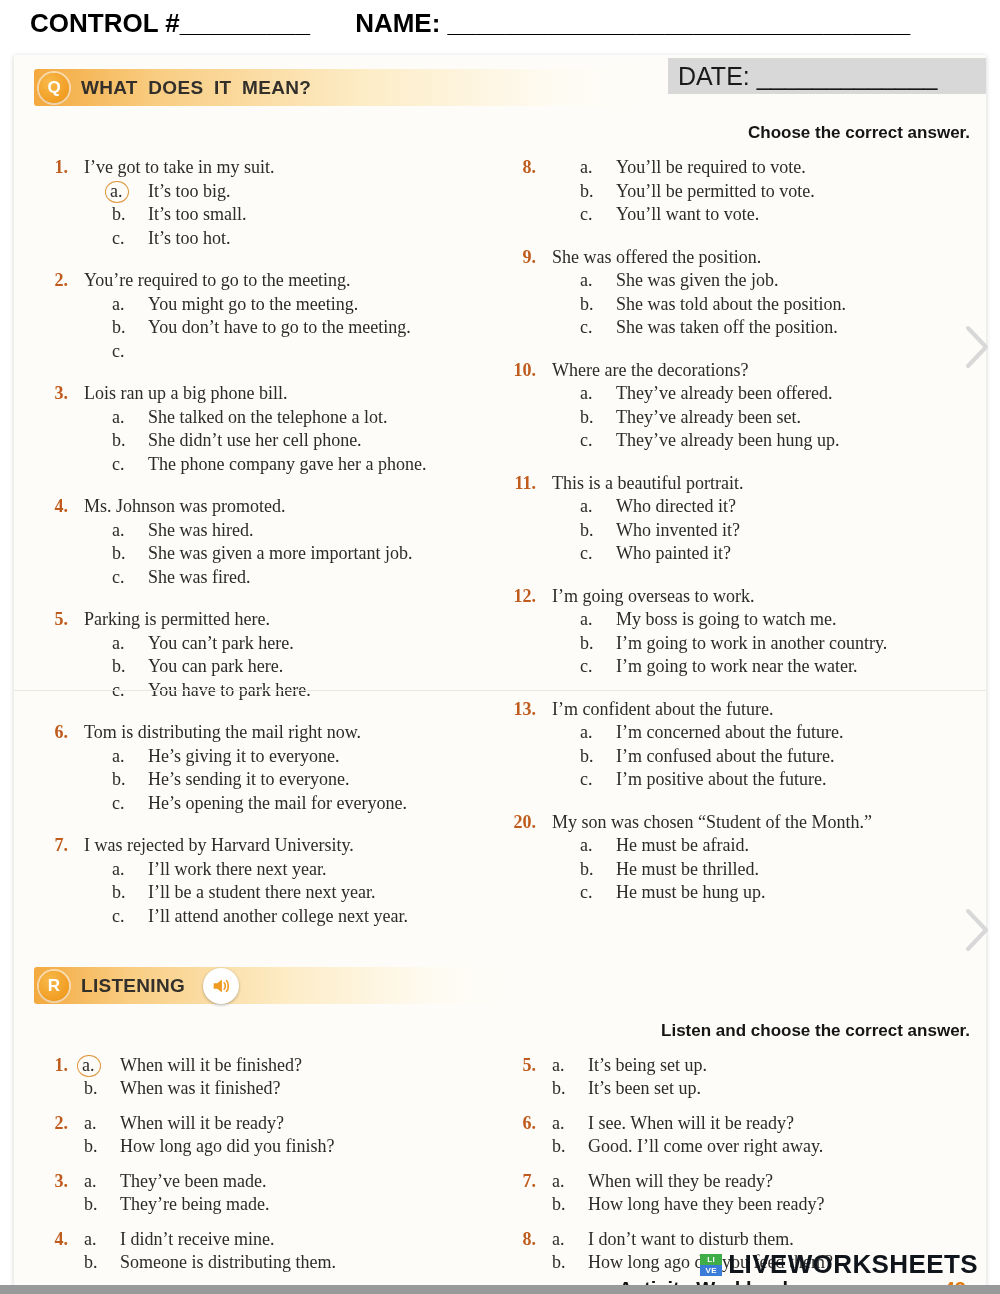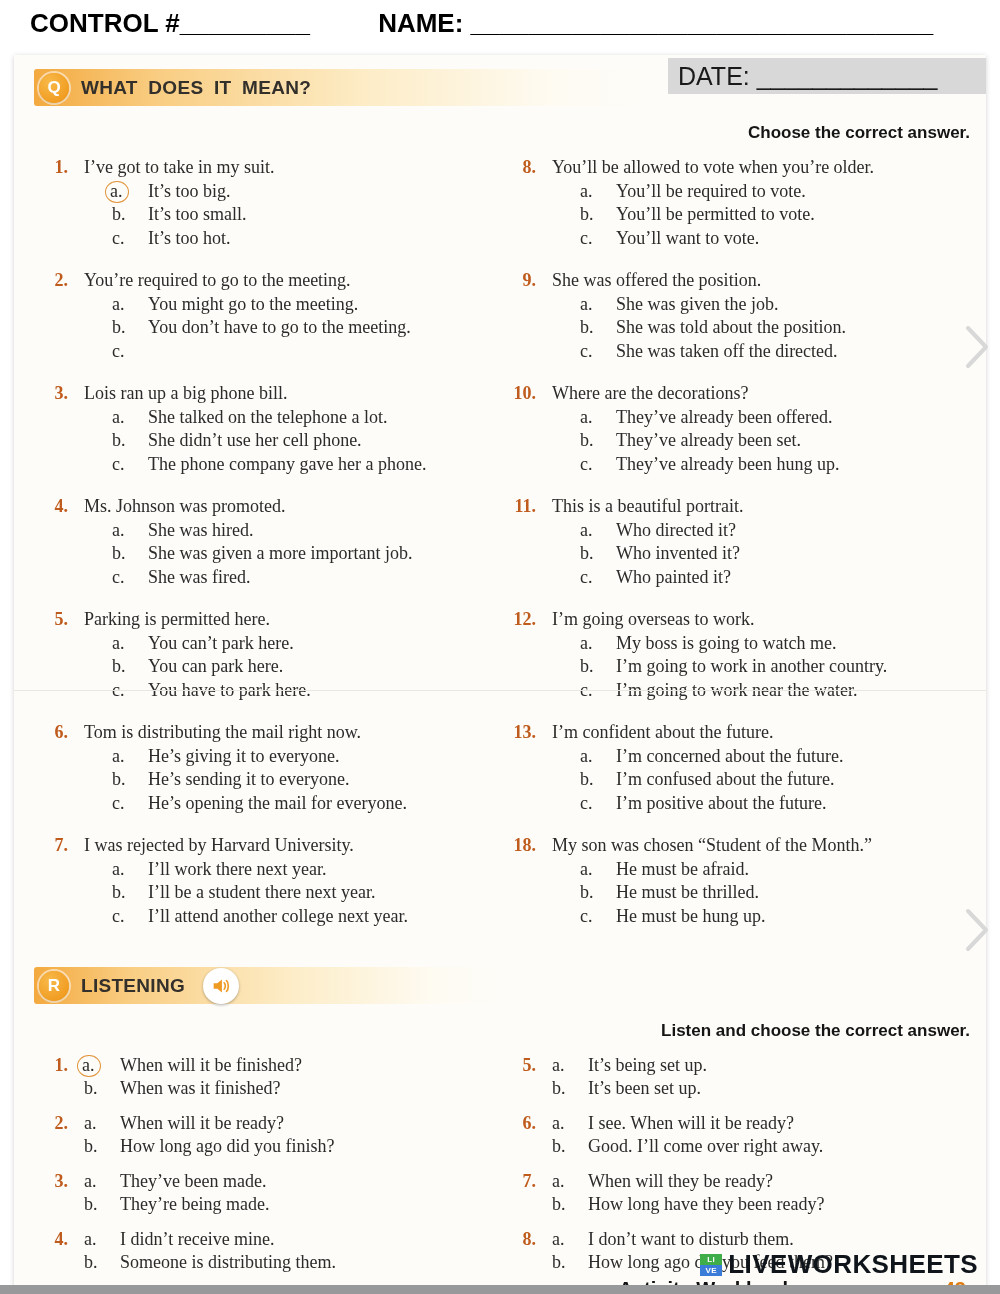--- a/index.html
+++ b/index.html
@@ -1,21 +1,21 @@
 <!DOCTYPE html>
 <html><head>
 <meta charset="utf-8">
 <style>
   *{box-sizing:border-box;margin:0;padding:0;}
   html,body{width:1000px;height:1294px;}
   body{font-family:"Liberation Serif",serif;background:#ffffff;position:relative;overflow:hidden;color:#2b2b2b;}
 
   .top-line{position:absolute;top:8px;left:30px;font-family:"Liberation Sans",sans-serif;
     font-weight:bold;font-size:26px;color:#000;white-space:nowrap;}
-  .top-line .name-part{margin-left:61px;}
+  .top-line .name-part{margin-left:38px;}
 
   .sheet{position:absolute;top:55px;left:14px;right:14px;bottom:0;background:#fdfcf8;
     box-shadow:0 1px 5px rgba(0,0,0,0.18);padding:10px 16px 0 20px;}
 
   .banner{position:relative;display:flex;align-items:center;height:37px;border-radius:3px;
     background:linear-gradient(90deg,#f3a93f 0%,#f9cd82 20%,#fdedc8 55%,#fefbf2 85%,rgba(255,255,255,0) 100%);}
   .banner-q{width:612px;margin-top:4px;}
   .banner-r{width:470px;margin-top:20px;}
   .badge{width:30px;height:30px;border-radius:50%;flex:0 0 30px;
     background:radial-gradient(circle at 35% 30%,#f8b949,#ee9213);color:#fff;
@@ -163,37 +163,36 @@
           <div class="opt-text">I’ll work there next year.</div>
           <div class="opt-letter"><span>b.</span></div>
           <div class="opt-text">I’ll be a student there next year.</div>
           <div class="opt-letter"><span>c.</span></div>
           <div class="opt-text">I’ll attend another college next year.</div>
         </div>
       </div>
     <div class="col" id="q-right">
         <div class="q-block">
           <div class="q-num">8.</div>
-          <div class="q-prompt">You’ll be allowed to vote when you’re older.</div>
           <div class="opt-letter"><span>a.</span></div>
           <div class="opt-text">You’ll be required to vote.</div>
           <div class="opt-letter"><span>b.</span></div>
           <div class="opt-text">You’ll be permitted to vote.</div>
           <div class="opt-letter"><span>c.</span></div>
           <div class="opt-text">You’ll want to vote.</div>
         </div>
         <div class="q-block">
           <div class="q-num">9.</div>
           <div class="q-prompt">She was offered the position.</div>
           <div class="opt-letter"><span>a.</span></div>
           <div class="opt-text">She was given the job.</div>
           <div class="opt-letter"><span>b.</span></div>
           <div class="opt-text">She was told about the position.</div>
           <div class="opt-letter"><span>c.</span></div>
-          <div class="opt-text">She was taken off the directed.</div>
+          <div class="opt-text">She was taken off the position.</div>
         </div>
         <div class="q-block">
           <div class="q-num">10.</div>
           <div class="q-prompt">Where are the decorations?</div>
           <div class="opt-letter"><span>a.</span></div>
           <div class="opt-text">They’ve already been offered.</div>
           <div class="opt-letter"><span>b.</span></div>
           <div class="opt-text">They’ve already been set.</div>
           <div class="opt-letter"><span>c.</span></div>
           <div class="opt-text">They’ve already been hung up.</div>
@@ -222,21 +221,21 @@
           <div class="q-num">13.</div>
           <div class="q-prompt">I’m confident about the future.</div>
           <div class="opt-letter"><span>a.</span></div>
           <div class="opt-text">I’m concerned about the future.</div>
           <div class="opt-letter"><span>b.</span></div>
           <div class="opt-text">I’m confused about the future.</div>
           <div class="opt-letter"><span>c.</span></div>
           <div class="opt-text">I’m positive about the future.</div>
         </div>
         <div class="q-block">
-          <div class="q-num">18.</div>
+          <div class="q-num">20.</div>
           <div class="q-prompt">My son was chosen “Student of the Month.”</div>
           <div class="opt-letter"><span>a.</span></div>
           <div class="opt-text">He must be afraid.</div>
           <div class="opt-letter"><span>b.</span></div>
           <div class="opt-text">He must be thrilled.</div>
           <div class="opt-letter"><span>c.</span></div>
           <div class="opt-text">He must be hung up.</div>
         </div>
       </div>
   </div>

